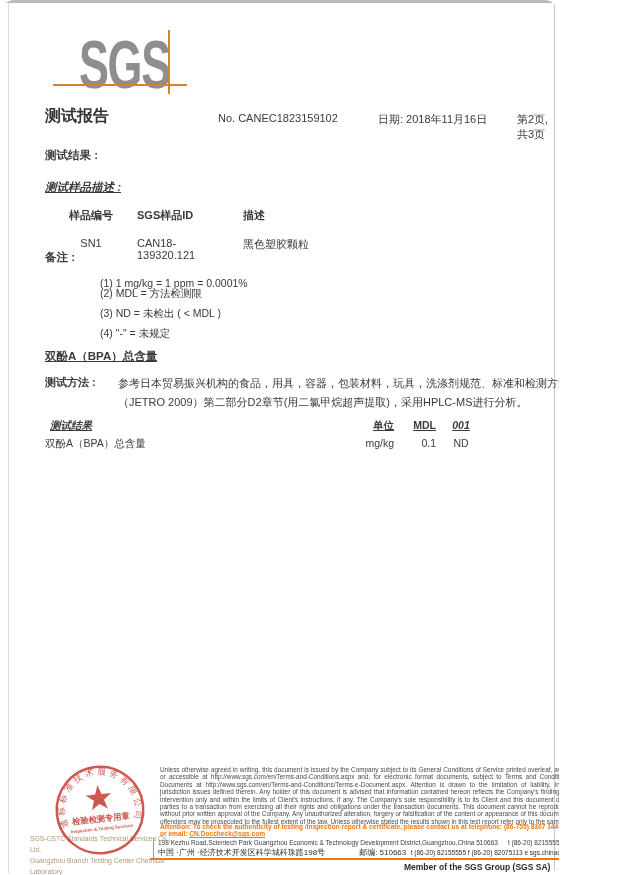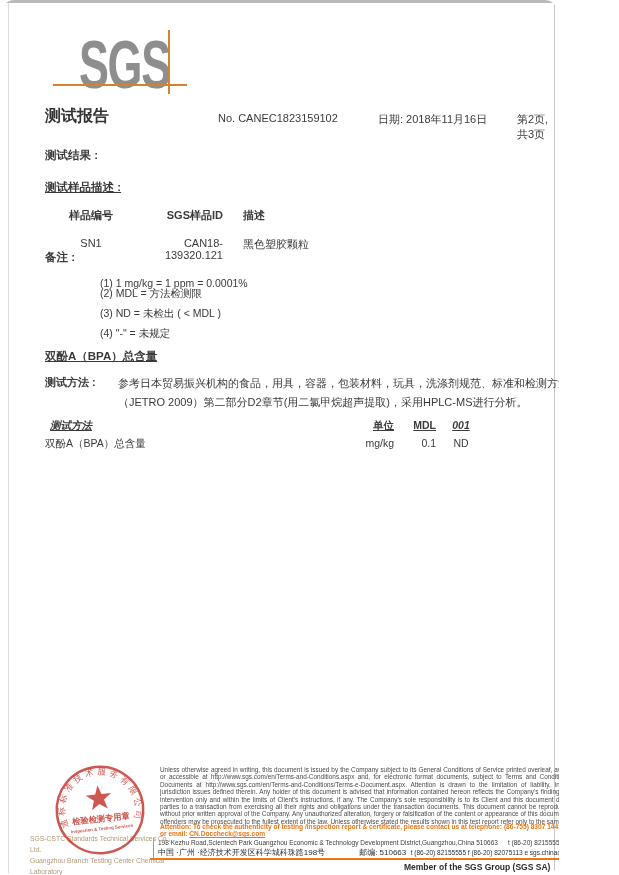--- a/index.html
+++ b/index.html
@@ -23,26 +23,26 @@
   .logo-hline{position:absolute;left:53px;top:84px;width:134px;height:2px;background:#d4832c;}
   .logo-vline{position:absolute;left:168px;top:30px;width:2px;height:64px;background:#d4832c;}
 
   .page-title{position:absolute;left:45px;top:106px;font-size:16px;font-weight:bold;color:#333;}
   .report-no{position:absolute;left:218px;top:112px;font-size:11px;}
   .date-line{position:absolute;left:378px;top:112px;font-size:11px;}
   .page-info{position:absolute;left:517px;top:112px;font-size:11px;}
 
   .lbl{font-weight:bold;}
   .sec-results{position:absolute;left:45px;top:148px;font-size:11.5px;}
-  .sec-sample-desc{position:absolute;left:45px;top:180px;font-size:11.5px;text-decoration:underline;}
+  .sec-sample-desc{position:absolute;left:45px;top:180px;font-size:11.5px;text-decoration:underline;font-style:italic;}
 
   .sample-th,.sample-td{position:absolute;font-size:11px;}
   .sample-th{font-weight:bold;}
   .c1{left:45px;width:92px;text-align:center;}
-  .c2{left:137px;width:86px;text-align:right;}
+  .c2{left:137px;width:86px;text-align:left;}
   .c3{left:243px;}
   .row-h{top:208px;} .row-d{top:237px;}
 
   .sec-notes{position:absolute;left:45px;top:250px;font-size:11.5px;}
   .note-line{position:absolute;left:100px;font-size:10.5px;}
 
   .bpa-heading{position:absolute;left:45px;top:349px;font-size:11.5px;font-weight:bold;text-decoration:underline;}
   .method-label{position:absolute;left:45px;top:375px;font-size:11px;font-weight:bold;}
   .method-text{position:absolute;left:118px;top:374px;width:468px;font-size:11px;line-height:19px;}
 
@@ -103,21 +103,21 @@
   <div class="sec-notes lbl">备注 :</div>
   <div class="note-line" style="top:277px">(1) 1 mg/kg = 1 ppm = 0.0001%</div>
   <div class="note-line" style="top:287px">(2) MDL = 方法检测限</div>
   <div class="note-line" style="top:307px">(3) ND = 未检出 ( &lt; MDL )</div>
   <div class="note-line" style="top:327px">(4) "-" = 未规定</div>
 
   <div class="bpa-heading">双酚A（BPA）总含量</div>
   <div class="method-label">测试方法 :</div>
   <div class="method-text">参考日本贸易振兴机构的食品，用具，容器，包装材料，玩具，洗涤剂规范、标准和检测方法（JETRO 2009）第二部分D2章节(用二氯甲烷超声提取)，采用HPLC-MS进行分析。</div>
 
-  <div class="rt-h rt-item-h">测试方法</div>
+  <div class="rt-h rt-item-h">测试结果</div>
   <div class="rt-h rt-unit">单位</div>
   <div class="rt-h rt-mdl">MDL</div>
   <div class="rt-h rt-001 it">001</div>
   <div class="rt-d rt-item-d">双酚A（BPA）总含量</div>
   <div class="rt-d rt-unit">mg/kg</div>
   <div class="rt-d rt-mdl">0.1</div>
   <div class="rt-d rt-001">ND</div>
 
   <div class="legal">Unless otherwise agreed in writing, this document is issued by the Company subject to its General Conditions of Service printed overleaf, available on request or accessible at http://www.sgs.com/en/Terms-and-Conditions.aspx and, for electronic format documents, subject to Terms and Conditions for Electronic Documents at http://www.sgs.com/en/Terms-and-Conditions/Terms-e-Document.aspx. Attention is drawn to the limitation of liability, indemnification and jurisdiction issues defined therein. Any holder of this document is advised that information contained hereon reflects the Company's findings at the time of its intervention only and within the limits of Client's instructions, if any. The Company's sole responsibility is to its Client and this document does not exonerate parties to a transaction from exercising all their rights and obligations under the transaction documents. This document cannot be reproduced except in full, without prior written approval of the Company. Any unauthorized alteration, forgery or falsification of the content or appearance of this document is unlawful and offenders may be prosecuted to the fullest extent of the law. Unless otherwise stated the results shown in this test report refer only to the sample(s) tested .</div>
 

